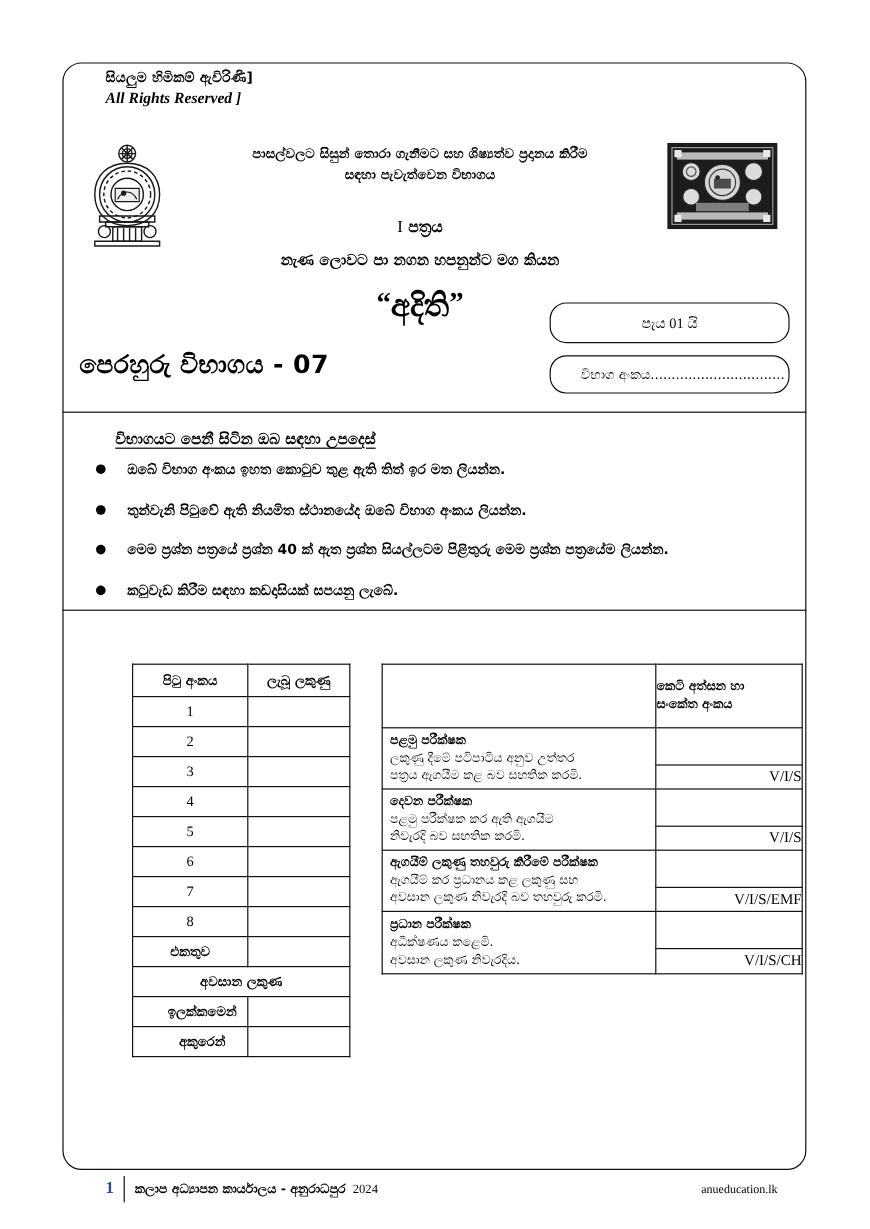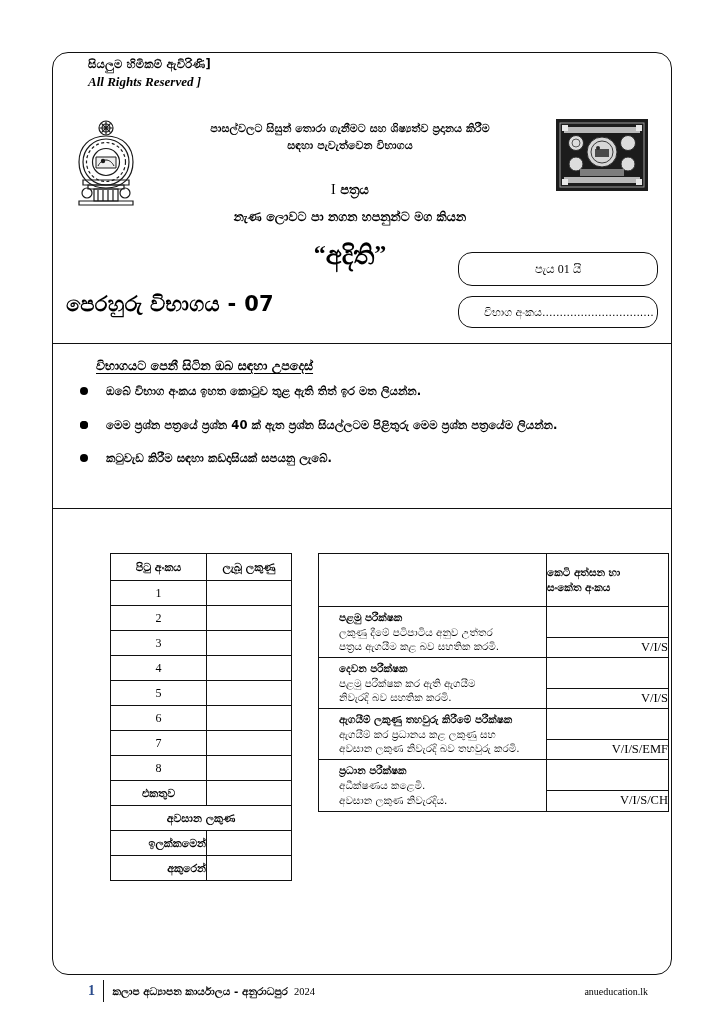--- a/index.html
+++ b/index.html
@@ -239,21 +239,21 @@
     font-family: "Liberation Serif", "DejaVu Serif", serif;
   }
   .marks-table td.lbl {
     height: 24px;
     text-align: center;
     font-size: 11px;
     font-weight: bold;
   }
   .marks-table td.lbl-left {
     height: 24px;
-    text-align: right;
+    text-align: center;
     padding-left: 20px;
     font-size: 11px;
     font-weight: bold;
   }
   .marks-table td.blank { }
   .marks-table col.c1 { width: 96px; }
   .marks-table col.c2 { width: 85px; }
 
   
   .exam-table {
@@ -265,21 +265,21 @@
   .exam-table col.e1 { width: 228px; }
   .exam-table col.e2 { width: 122px; }
   .exam-table td.head {
     height: 52px;
     text-align: left;
     font-size: 10.5px;
     font-weight: bold;
     line-height: 1.4;
   }
   .exam-table td.role {
-    padding: 3px 4px 4px 20px;
+    padding: 3px 4px 4px 6px;
     font-size: 10.4px;
     line-height: 1.35;
   }
   .exam-table td.role .role-title {
     font-weight: bold;
     display: block;
     margin-bottom: 1px;
   }
   .exam-table td.sign-blank {
     height: 28px;
@@ -421,20 +421,21 @@
 
 <div class="instr-heading">විභාගයට පෙනී සිටින ඔබ සඳහා උපදෙස්</div>
 
 <ul class="instr-list">
   <li>
     <span class="bullet"></span>
     <span>ඔබේ විභාග අංකය ඉහත කොටුව තුළ ඇති තිත් ඉර මත ලියන්න.</span>
   </li>
   <li>
     <span class="bullet"></span>
+    <span>තුන්වැනි පිටුවේ ඇති නියමිත ස්ථානයේද ඔබේ විභාග අංකය ලියන්න.</span>
   </li>
   <li>
     <span class="bullet"></span>
     <span>මෙම ප්‍රශ්න පත්‍රයේ ප්‍රශ්න 40 ක් ඇත ප්‍රශ්න සියල්ලටම පිළිතුරු මෙම ප්‍රශ්න පත්‍රයේම ලියන්න.</span>
   </li>
   <li>
     <span class="bullet"></span>
     <span>කටුවැඩ කිරීම සඳහා කඩදාසියක් සපයනු ලැබේ.</span>
   </li>
 </ul>

